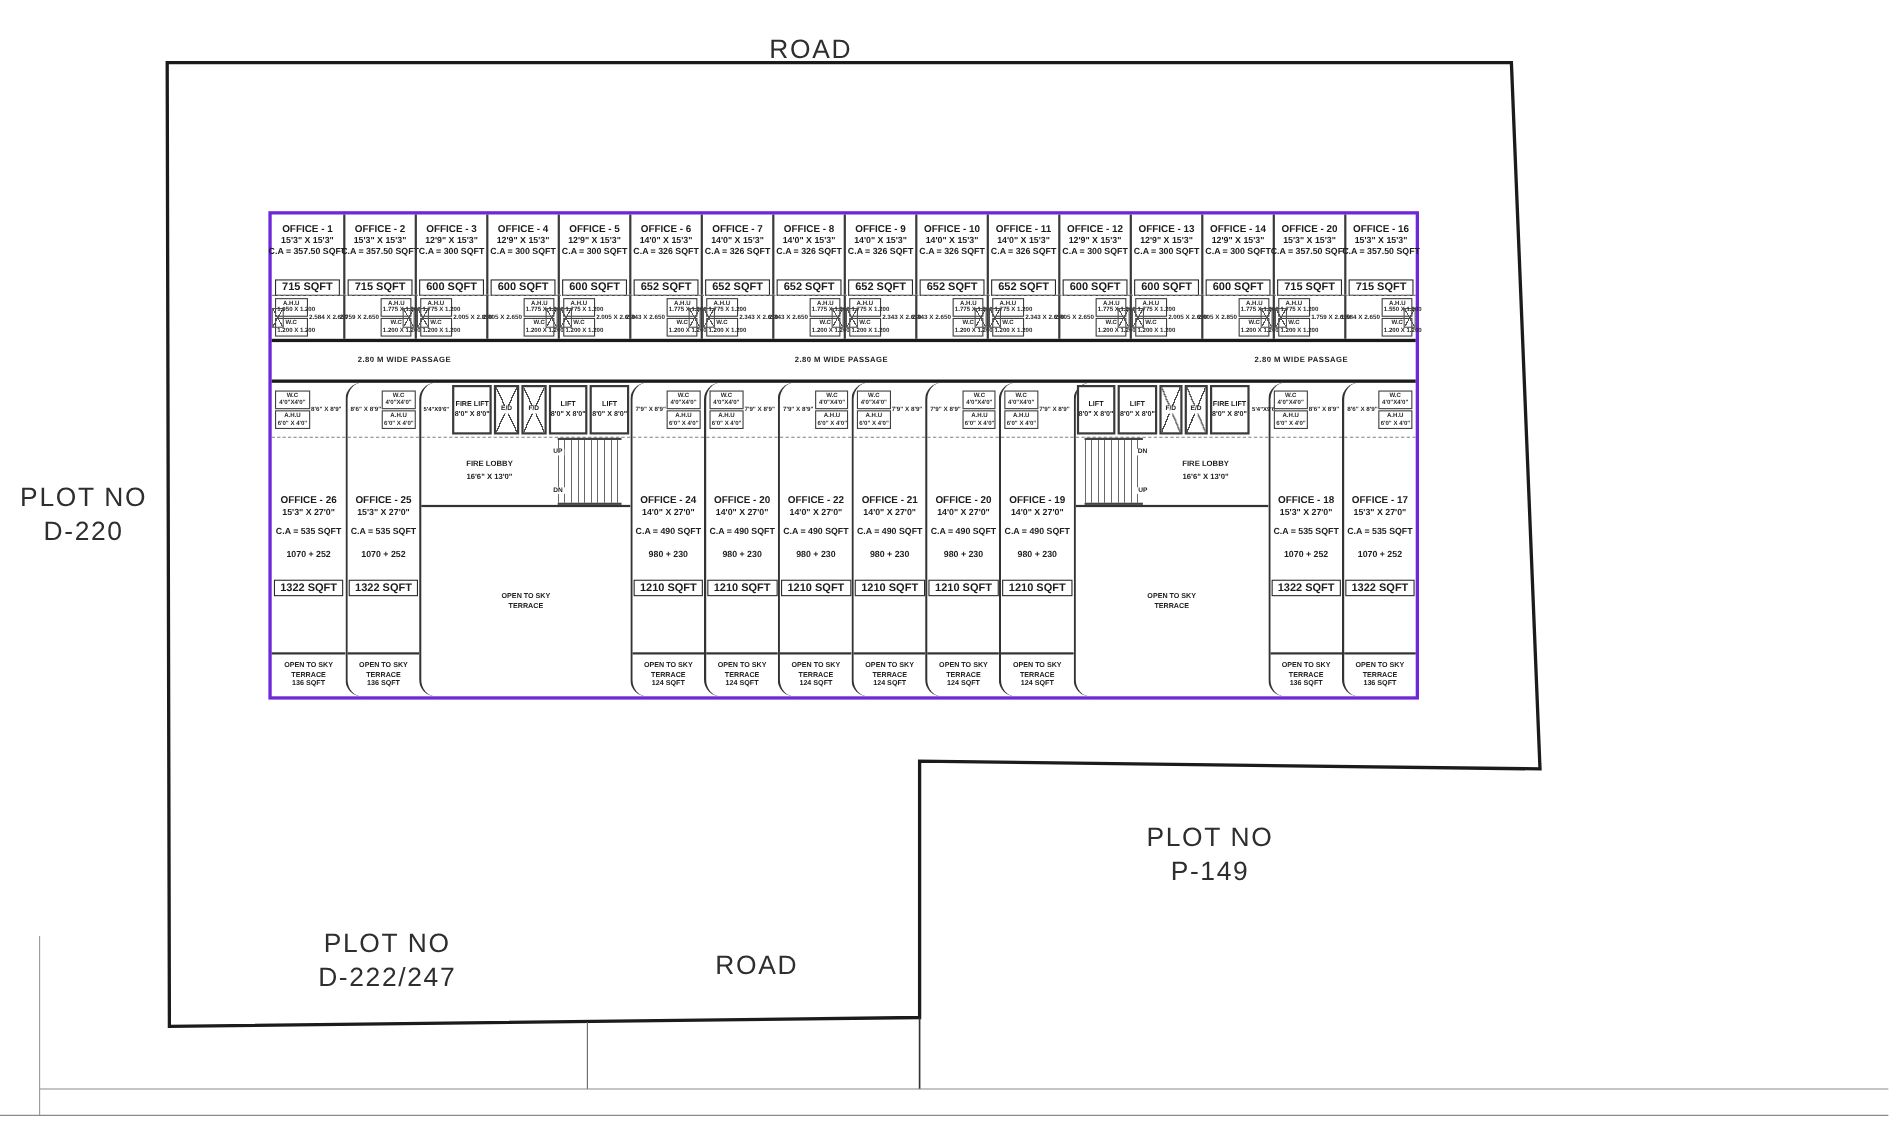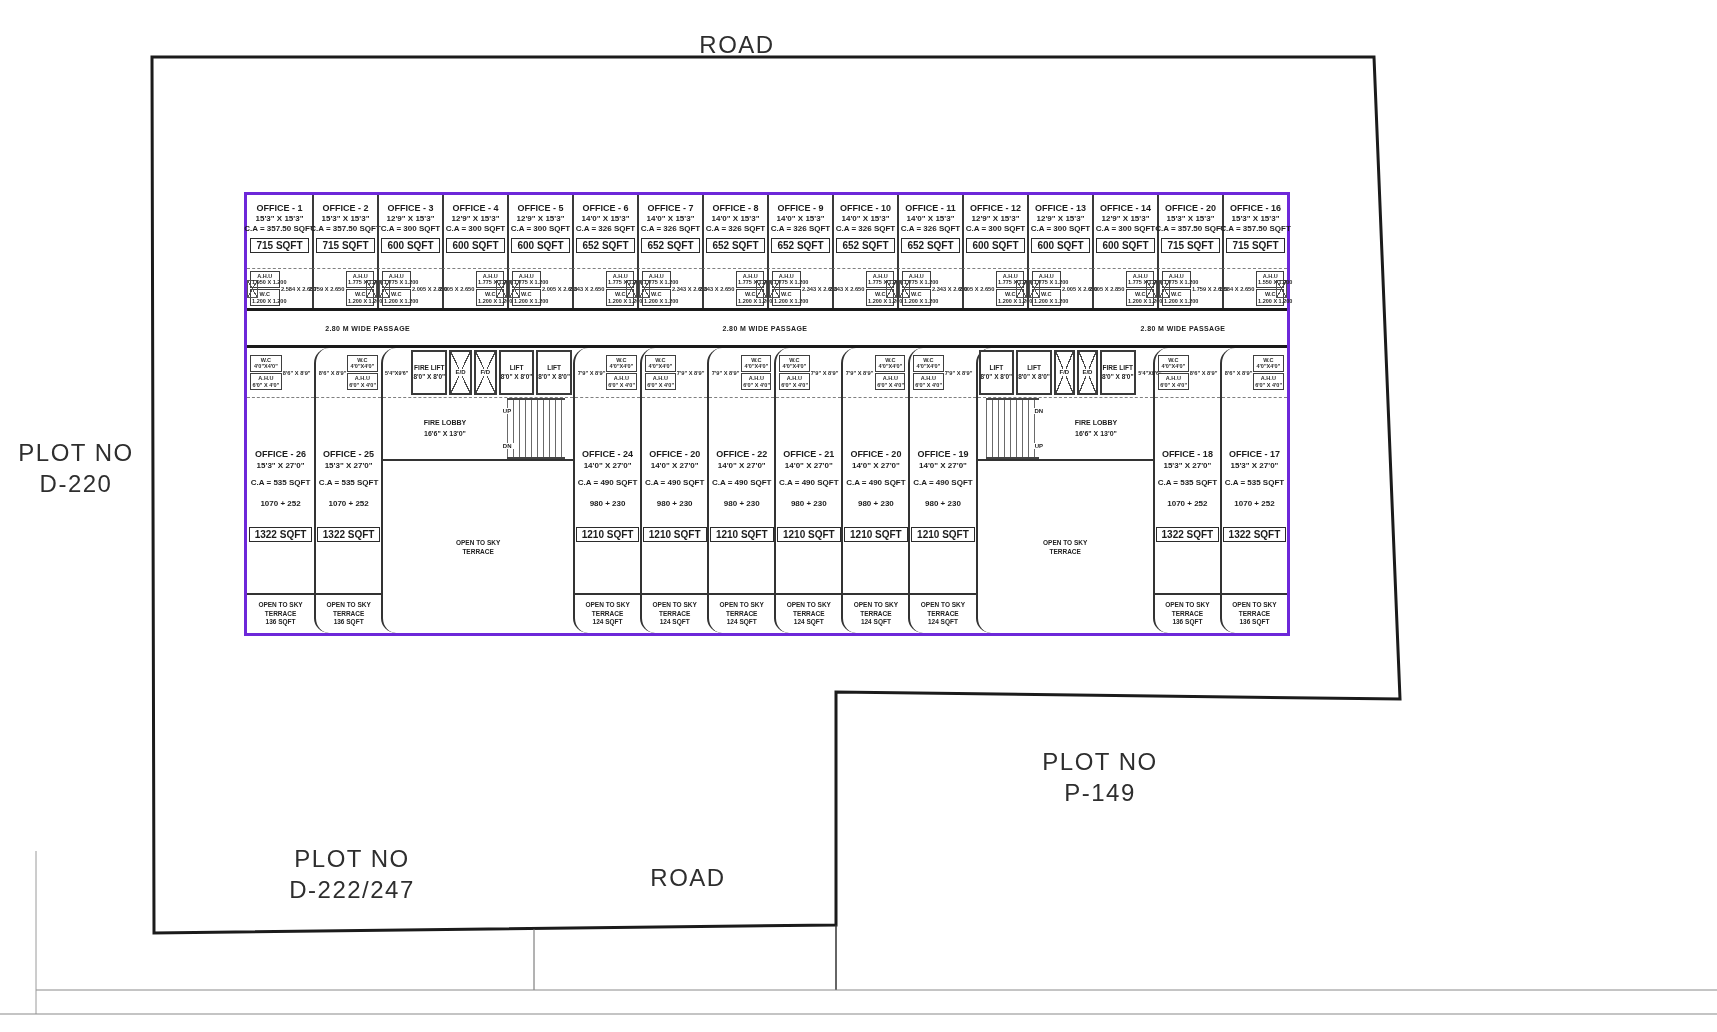--- a/index.html
+++ b/index.html
@@ -19,21 +19,21 @@
 
   
   .r-top { display:flex; height:73px; }
   .cell { width:6.25%; display:flex; flex-direction:column; align-items:center;
           padding-top:8px; text-align:center; }
   .cell + .cell { border-left:2px solid #3a3a3a; }
   .oname  { font-size:9px;  font-weight:700; line-height:1.25; white-space:nowrap; }
   .osize  { font-size:8px;  font-weight:600; line-height:1.25; white-space:nowrap; }
   .oca    { font-size:8px;  font-weight:600; line-height:1.25; white-space:nowrap; }
   .oarea  { font-size:10px; font-weight:700; border:1.5px solid #2b2b2b; padding:1px 5px;
-            margin-top:4px; background:#fff; white-space:nowrap; }
+            margin-top:20px; background:#fff; white-space:nowrap; }
 
   
   .r-servtop { display:flex; height:40px; }
   .servcell { width:6.25%; position:relative; display:flex; align-items:center;
               border-top:1px dashed #808080; padding:2px 3px; }
   .servcell + .servcell { border-left:2px solid #3a3a3a; }
   .servcell:nth-child(even) { flex-direction:row-reverse; }
   .servcell::before { content:""; position:absolute; top:11px; width:9px; height:16px;
      border:1px solid #555;
      background:

